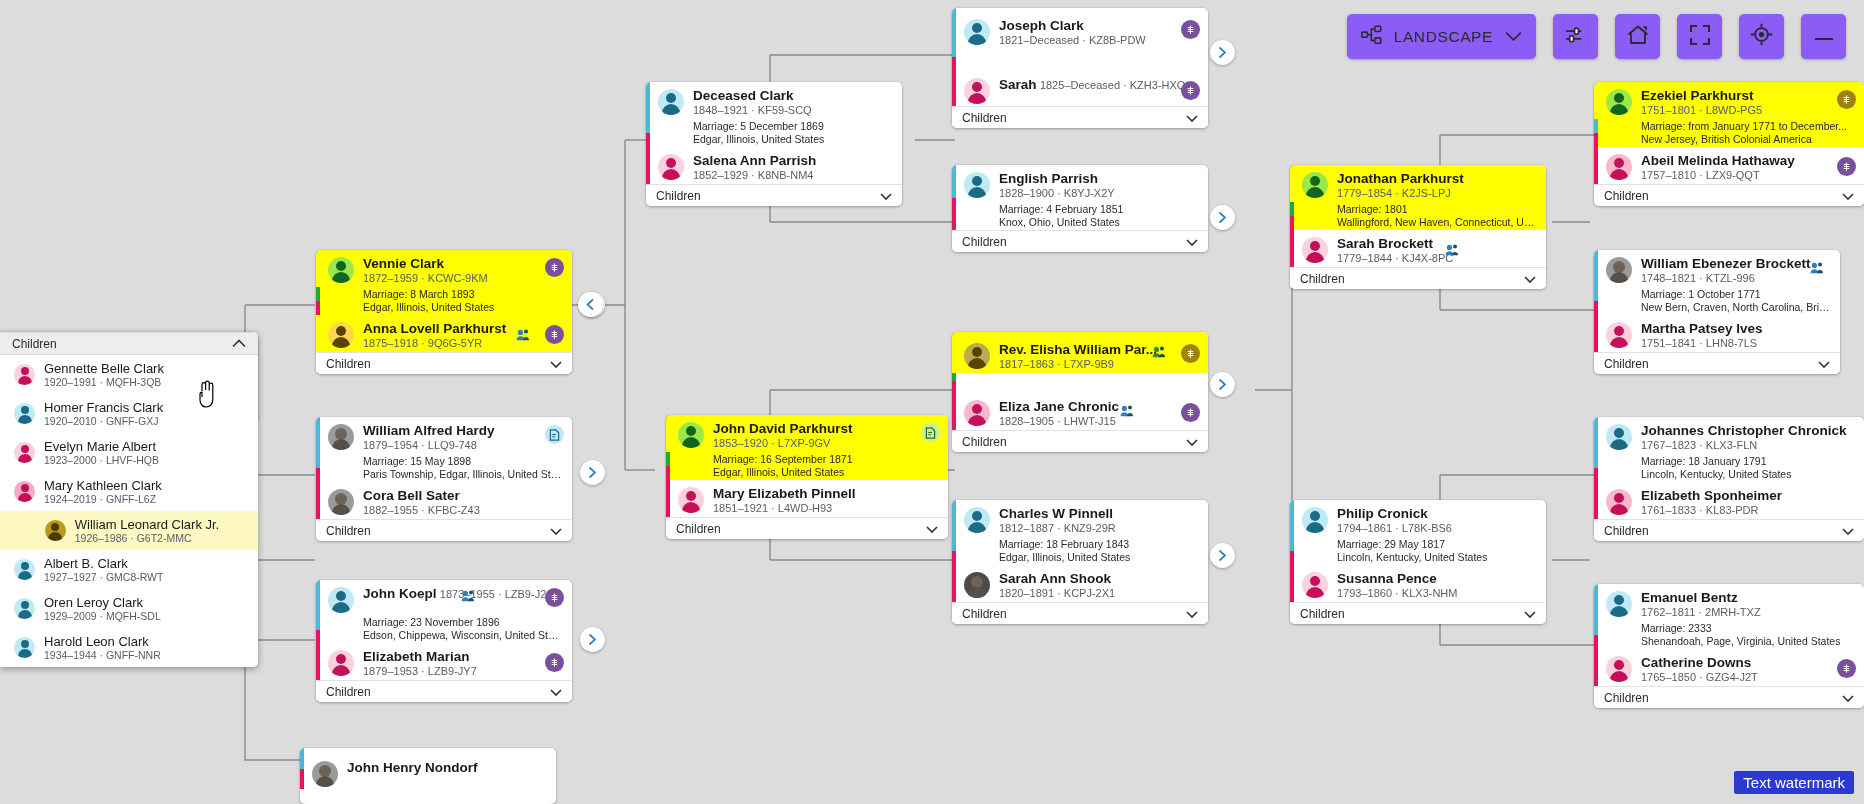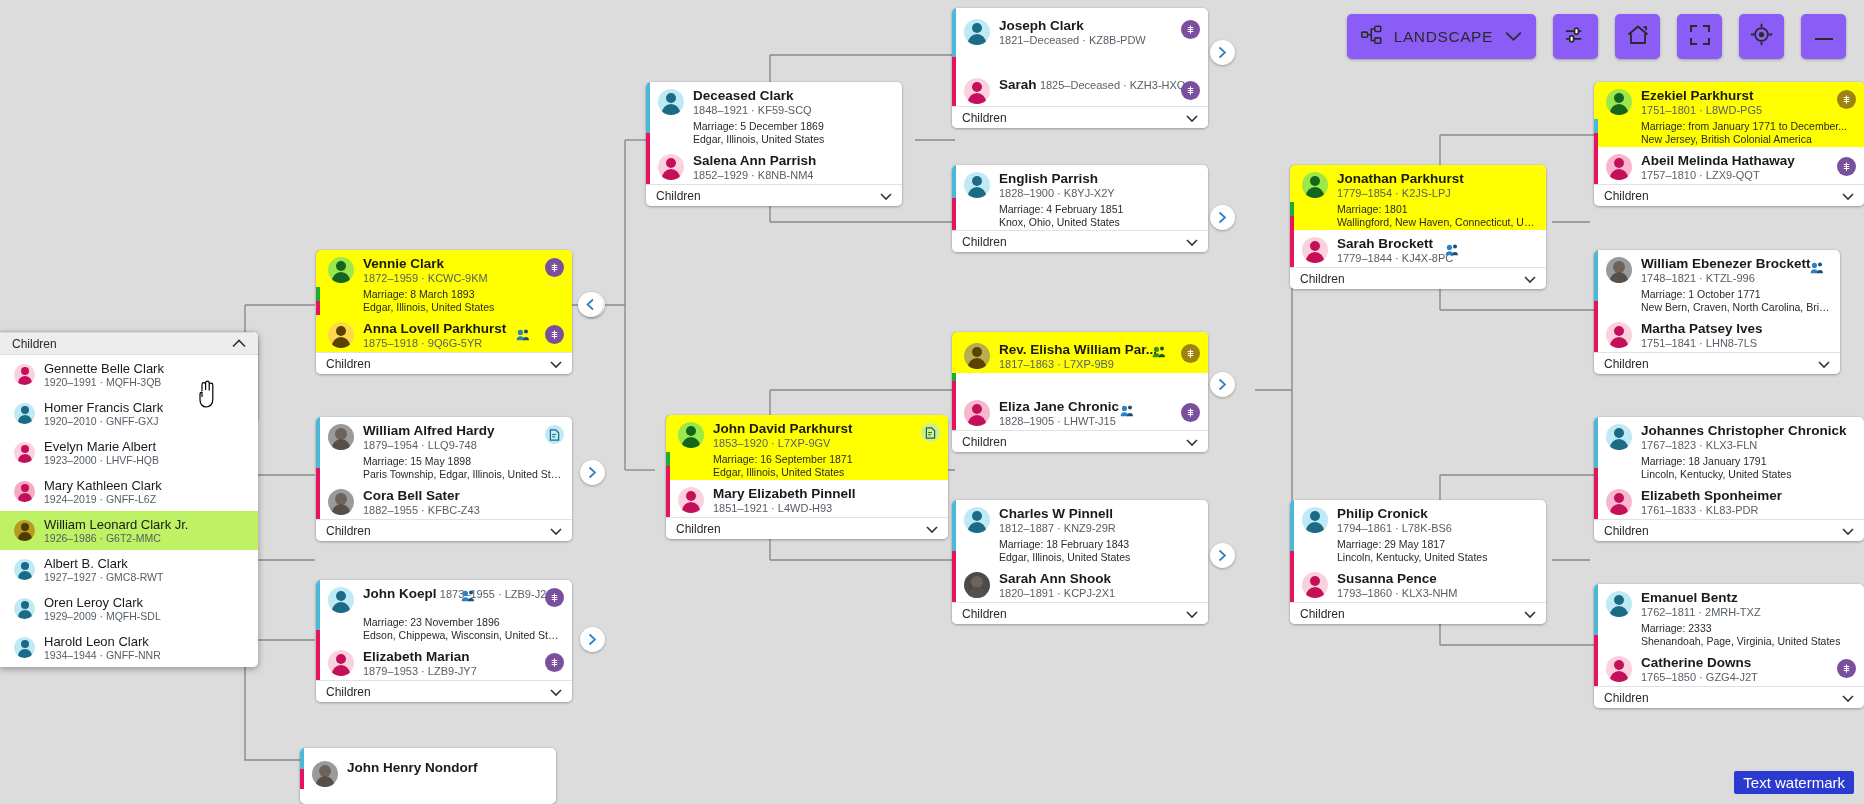--- a/index.html
+++ b/index.html
@@ -129,21 +129,21 @@
   }
   #children-panel .hdr {
     display: flex; align-items: center; justify-content: space-between;
     background: #ededed; border-top: 1px solid #dcdcdc; border-bottom: 1px solid #dcdcdc;
     padding: 4px 12px 4px 12px; font-size: 12px; color: #2a2a2a; height: 23px;
   }
   .child-row {
     display: flex; align-items: center; padding: 2px 8px 2px 14px;
     height: 39px;
   }
-  .child-row.hl { background: #bef264; }
+  .child-row.hl { background: #fef9c3; justify-content: center; }
   .child-av {
     width: 21px; height: 21px; border-radius: 50%;
     flex: 0 0 21px; margin-right: 9px; position: relative; overflow: hidden;
   }
   .child-av .head { position:absolute; left:50%; top:3px; width:8px;height:8px;margin-left:-4px;border-radius:50%;}
   .child-av .torso{ position:absolute; left:50%; bottom:0; width:14px;height:9px;margin-left:-7px;border-radius:7px 7px 0 0;}
   .child-av.male   { background:#bfe9f5;}
   .child-av.male .head,.child-av.male .torso{background:#1b6a86;}
   .child-av.female { background:#fbd1de;}
   .child-av.female .head,.child-av.female .torso{background:#c4105a;}

